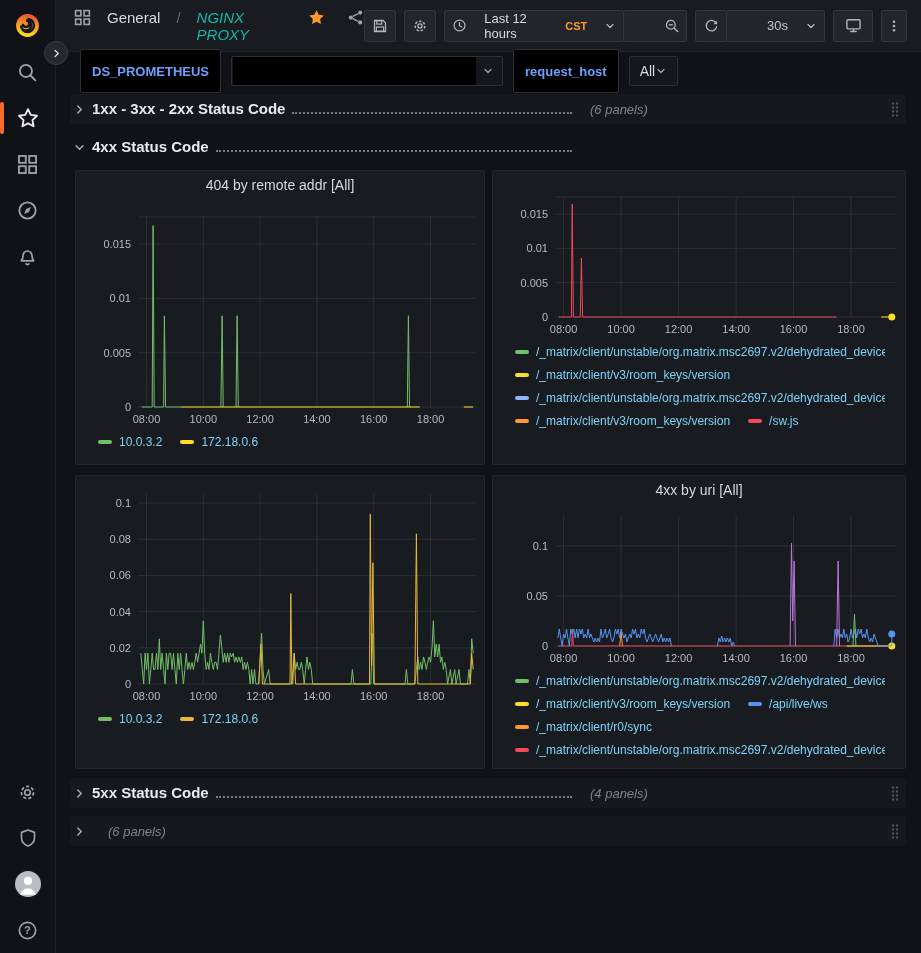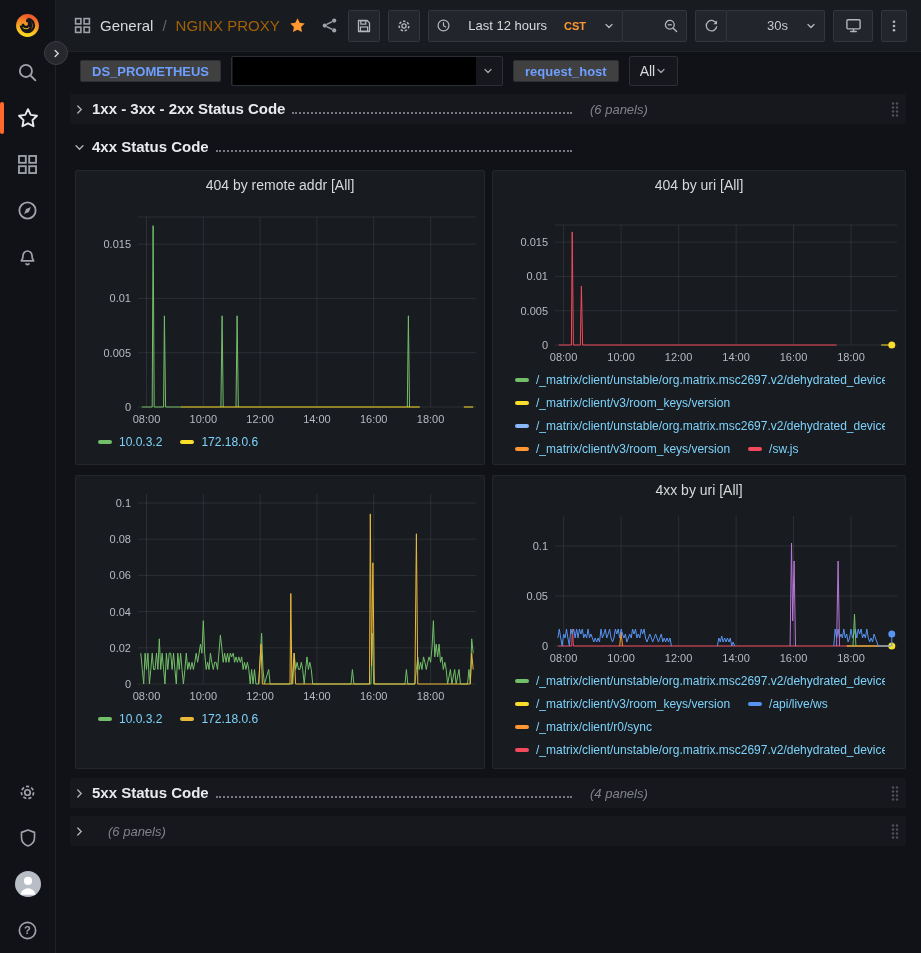--- a/index.html
+++ b/index.html
@@ -20,36 +20,36 @@
                background:#26282e; border:1px solid #3c3e45; color:#d8d9da; display:flex;
                align-items:center; justify-content:center; cursor:pointer; z-index:9; }
   .avatar { width:26px; height:26px; border-radius:50%; background:#b9bdc5; overflow:hidden;
             display:flex; align-items:center; justify-content:center; }
 
   
   .main { position:absolute; left:56px; top:0; right:0; bottom:0; }
 
   .topbar { height:52px; display:flex; align-items:center; padding:0 14px 0 18px;
             background:#181b1f; border-bottom:1px solid #202226; }
-  .crumbs { display:flex; align-items:flex-start; gap:9px; color:#9fa2a8; }
+  .crumbs { display:flex; align-items:flex-start; gap:16px; color:#9fa2a8; }
   .crumb-txt { font-size:15px; color:#d8d9da; cursor:pointer; }
   .crumb-sep { color:#64666d; font-size:15px; }
-  .crumb-title { font-size:15px; color:#a16207; cursor:pointer; }
+  .crumb-title { font-size:15px; color:#14b8a6; cursor:pointer;font-style:italic; }
   .topbar-actions { margin-left:auto; display:flex; align-items:center; gap:8px; }
   .tb-btn { height:32px; min-width:32px; padding:0 7px; background:#22252b; border:1px solid #33363d;
             border-radius:2px; color:#b3b6bd; display:flex; align-items:center; justify-content:center;
             gap:17px; cursor:pointer; font-size:13px; }
   .joined { display:flex; }
   .joined .tb-btn + .tb-btn { margin-left:-1px;padding-left:40px; }
   .time-label { color:#d8d9da; font-size:13px; }
   .tz { color:#ff9830; font-size:11px; font-weight:700; }
   .interval { color:#c7c9ce; font-size:13px; }
 
   .varbar { height:38px; display:flex; align-items:center; gap:10px; padding:0 14px 0 24px; }
-  .var-chip { height:22px; display:flex; align-items:center; padding:0 11px; background:#404040;
+  .var-chip { height:44px; display:flex; align-items:center; padding:0 11px; background:#000000;
               border:1px solid #2c2f36; border-radius:2px; font-size:13px; font-weight:700;
               color:#6e9fff; cursor:pointer; }
   .var-select { height:30px; width:272px; background:#16171c; border:1px solid #2c2f36; border-radius:2px;
               display:flex; align-items:center; cursor:pointer; padding-right:8px; }
   .var-select .blackout { flex:1; height:28px; background:#000; margin:0 6px 0 1px; }
   .var-value { height:30px; display:flex; align-items:center; padding:0 10px; background:#16171c;
               border:1px solid #2c2f36; border-radius:2px; font-size:14px; color:#d8d9da; cursor:pointer; }
 
   .content { padding:4px 15px 0 14px; }
   .rowhdr { height:30px; display:flex; align-items:center; padding:0 6px 0 4px; margin-bottom:8px;
@@ -397,21 +397,20 @@
               <span class="swatch" style="background: rgb(115, 191, 105);"></span>
               <span>10.0.3.2</span>
             </div>
             <div class="legend-item">
               <span class="swatch" style="background: rgb(250, 222, 42);"></span>
               <span>172.18.0.6</span>
             </div>
           </div>
       </div>
       <div class="panel">
-        <div class="panel-title">404 by uri [All]</div>
         <svg class="chart g18" width="396" height="150" viewBox="0 0 396 150">
             <line x1="54.6" y1="8" x2="54.6" y2="128" stroke="rgba(204,204,220,0.11)" stroke-width="1"></line>
             <text x="54.6" y="144" text-anchor="middle" font-size="11" fill="#b7bac2" font-family="Liberation Sans, sans-serif">08:00</text>
             <line x1="112.1" y1="8" x2="112.1" y2="128" stroke="rgba(204,204,220,0.11)" stroke-width="1"></line>
             <text x="112.1" y="144" text-anchor="middle" font-size="11" fill="#b7bac2" font-family="Liberation Sans, sans-serif">10:00</text>
             <line x1="169.6" y1="8" x2="169.6" y2="128" stroke="rgba(204,204,220,0.11)" stroke-width="1"></line>
             <text x="169.6" y="144" text-anchor="middle" font-size="11" fill="#b7bac2" font-family="Liberation Sans, sans-serif">12:00</text>
             <line x1="227.1" y1="8" x2="227.1" y2="128" stroke="rgba(204,204,220,0.11)" stroke-width="1"></line>
             <text x="227.1" y="144" text-anchor="middle" font-size="11" fill="#b7bac2" font-family="Liberation Sans, sans-serif">14:00</text>
             <line x1="284.5" y1="8" x2="284.5" y2="128" stroke="rgba(204,204,220,0.11)" stroke-width="1"></line>

